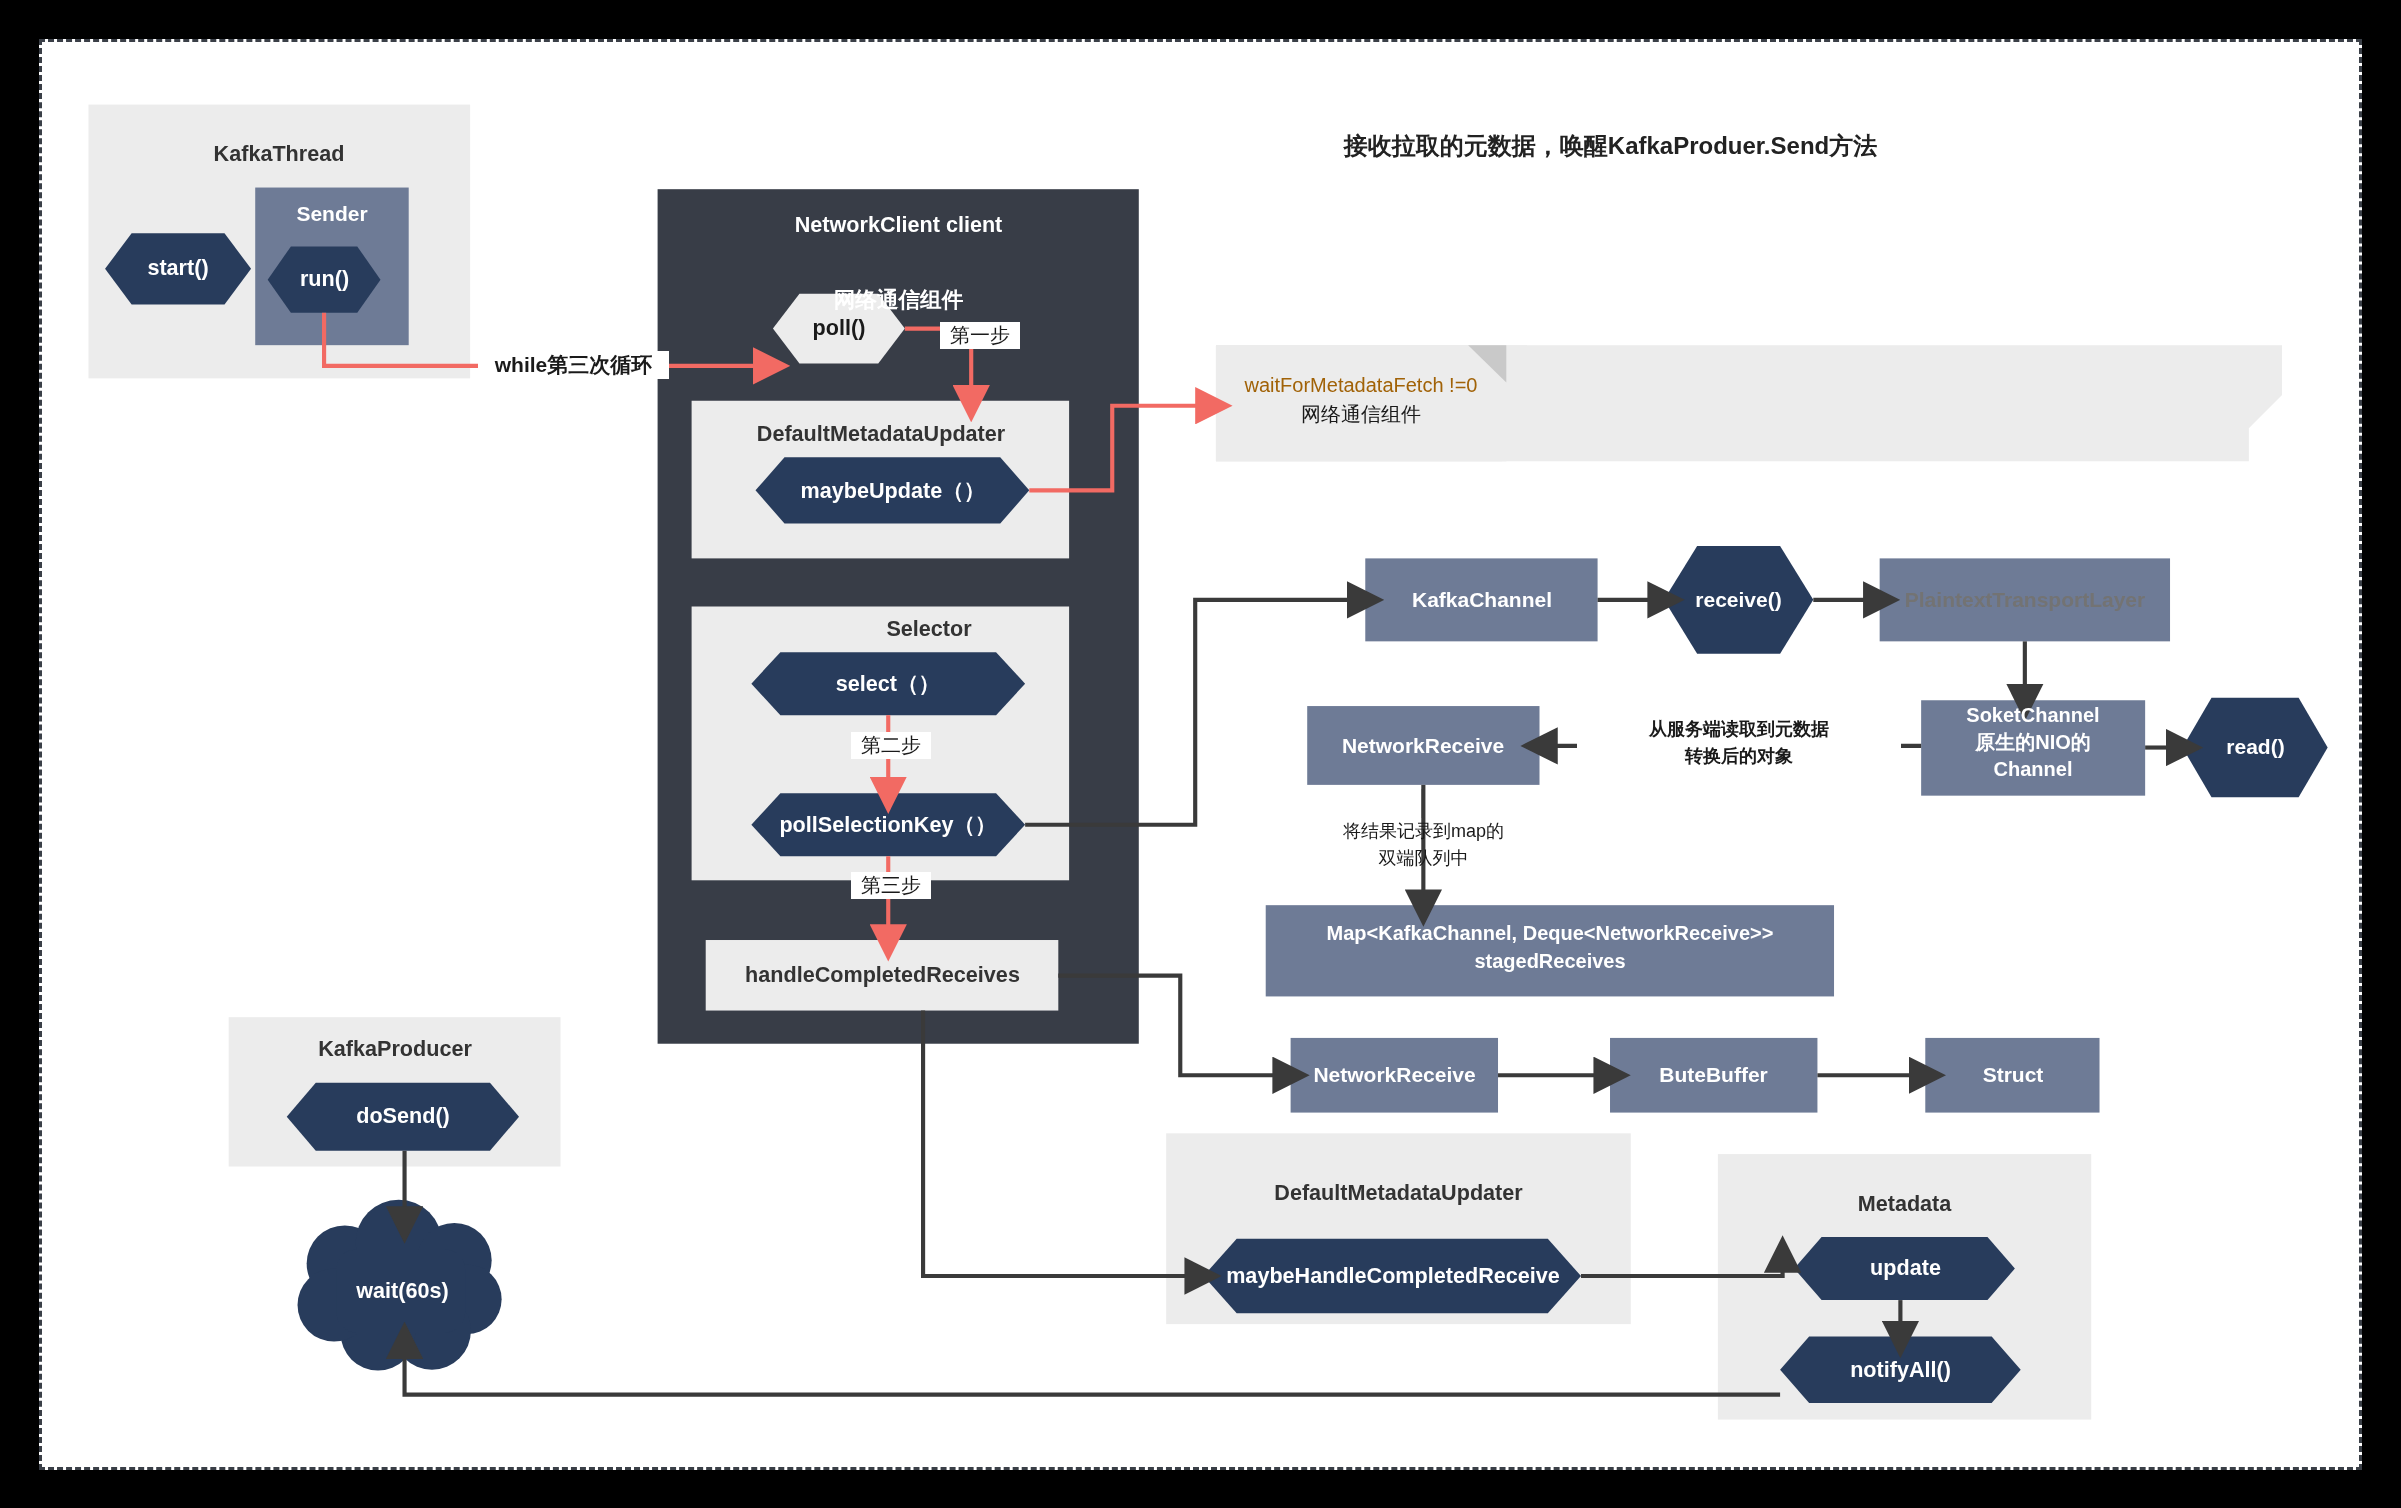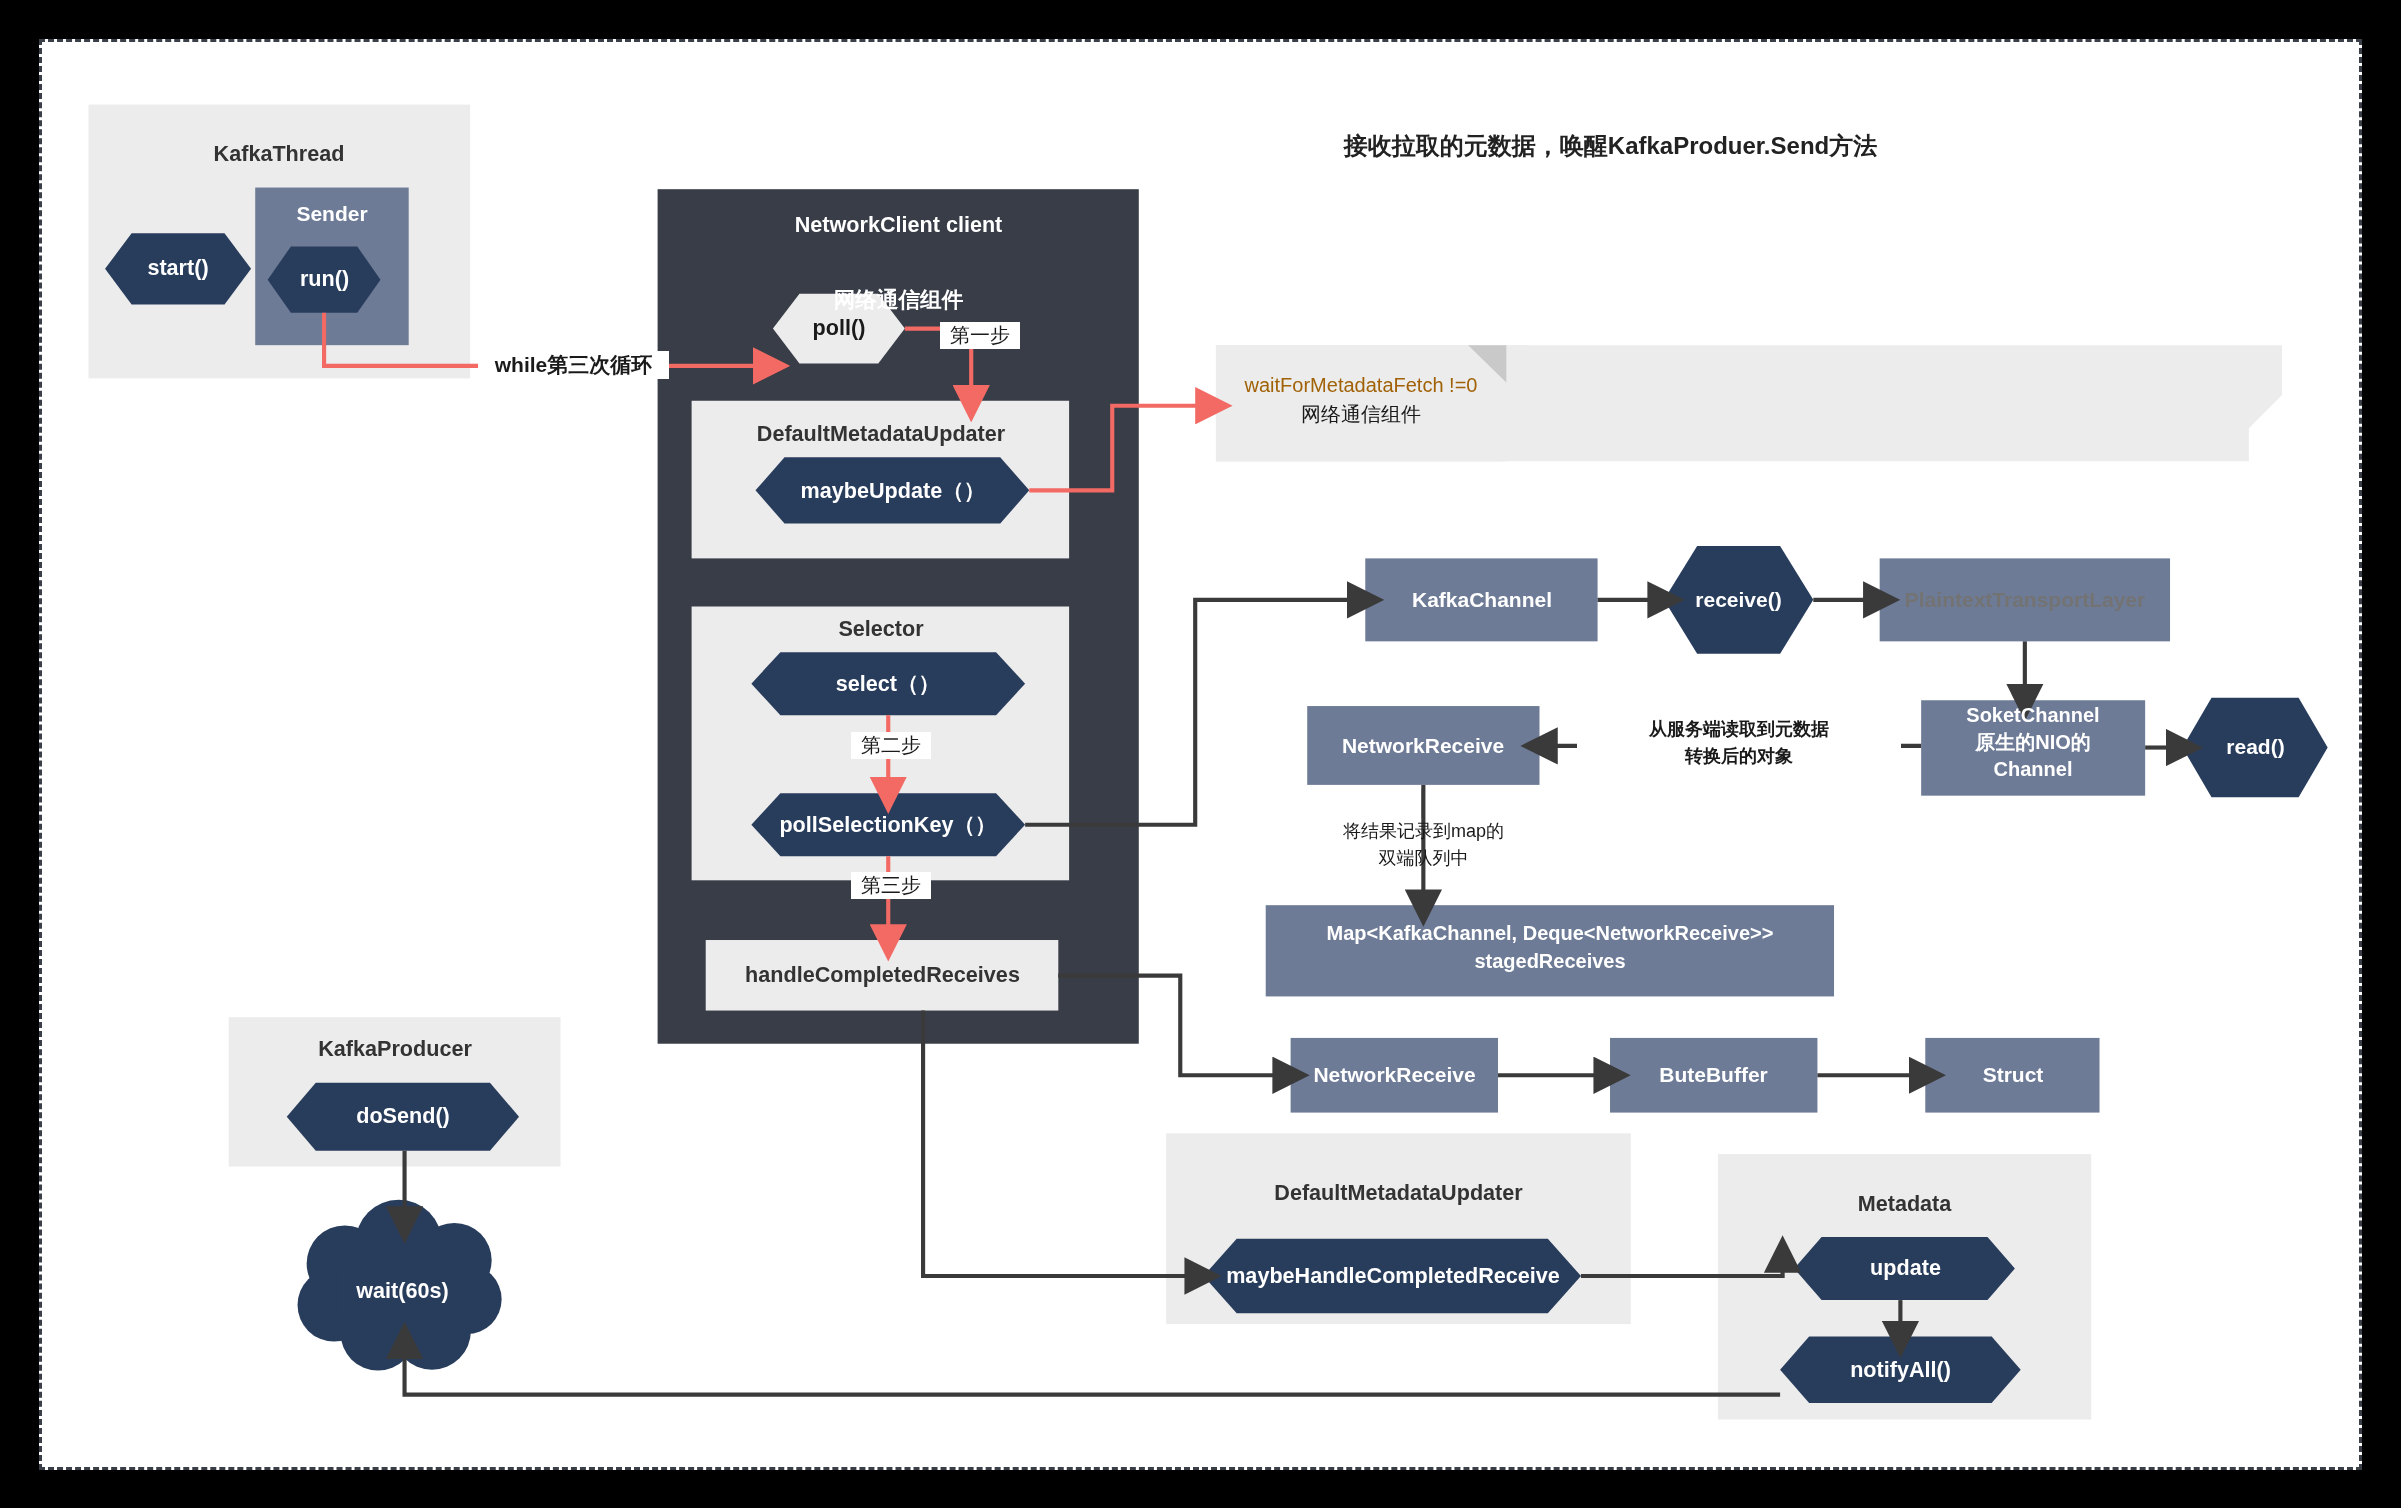--- a/index.html
+++ b/index.html
@@ -144,21 +144,21 @@
   <div class="lbl ctr" style="left:436px;top:309px;width:191px;height:28px;font-size:21px;font-weight:bold;color:#1a1a1a;background:#fff;">while第三次循环</div>
 
   <div class="lbl ctr" style="left:616px;top:169px;width:481px;height:28px;font-size:21.6px;font-weight:bold;color:#fff;">NetworkClient client</div>
   <div class="lbl ctr" style="left:616px;top:199px;width:481px;height:28px;font-size:21.6px;font-weight:bold;color:#fff;margin-top:44px;">网络通信组件</div>
   <div class="lbl ctr" style="left:731px;top:272px;width:132px;height:28px;font-size:21.6px;font-weight:bold;color:#1a1a1a;">poll()</div>
   <div class="lbl ctr" style="left:898px;top:280px;width:80px;height:26.6px;font-size:20px;color:#1a1a1a;background:#fff;">第一步</div>
 
   <div class="lbl ctr" style="left:650px;top:378px;width:378px;height:28px;font-size:21.6px;font-weight:bold;color:#333;">DefaultMetadataUpdater</div>
   <div class="lbl ctr" style="left:714px;top:434px;width:274px;height:28px;font-size:21.6px;font-weight:bold;color:#fff;">maybeUpdate（）</div>
 
-  <div class="lbl ctr" style="left:650px;top:573px;width:378px;height:28px;font-size:21.6px;font-weight:bold;color:#333;">Selector</div>
+  <div class="lbl ctr" style="left:650px;top:573px;width:378px;height:28px;font-size:21.6px;font-weight:bold;color:#333;padding-left:48px;">Selector</div>
   <div class="lbl ctr" style="left:709px;top:627px;width:274px;height:28px;font-size:21.6px;font-weight:bold;color:#fff;">select（）</div>
   <div class="lbl ctr" style="left:809px;top:690px;width:80px;height:26.6px;font-size:20px;color:#1a1a1a;background:#fff;">第二步</div>
   <div class="lbl ctr" style="left:709px;top:768px;width:274px;height:28px;font-size:21.6px;font-weight:bold;color:#fff;">pollSelectionKey（）</div>
   <div class="lbl ctr" style="left:809px;top:830px;width:80px;height:26.6px;font-size:20px;color:#1a1a1a;background:#fff;">第三步</div>
   <div class="lbl ctr" style="left:664px;top:919px;width:353px;height:28px;font-size:21.6px;font-weight:bold;color:#333;">handleCompletedReceives</div>
 
   <div class="lbl ctr" style="left:1174px;top:330px;width:290px;height:26.6px;font-size:20px;color:#a16207;">waitForMetadataFetch !=0</div>
   <div class="lbl ctr" style="left:1174px;top:359px;width:290px;height:26.6px;font-size:20px;color:#1a1a1a;">网络通信组件</div>
 
   <div class="lbl ctr" style="left:1324px;top:544px;width:232px;height:28px;font-size:21px;font-weight:bold;color:#fff;">KafkaChannel</div>

